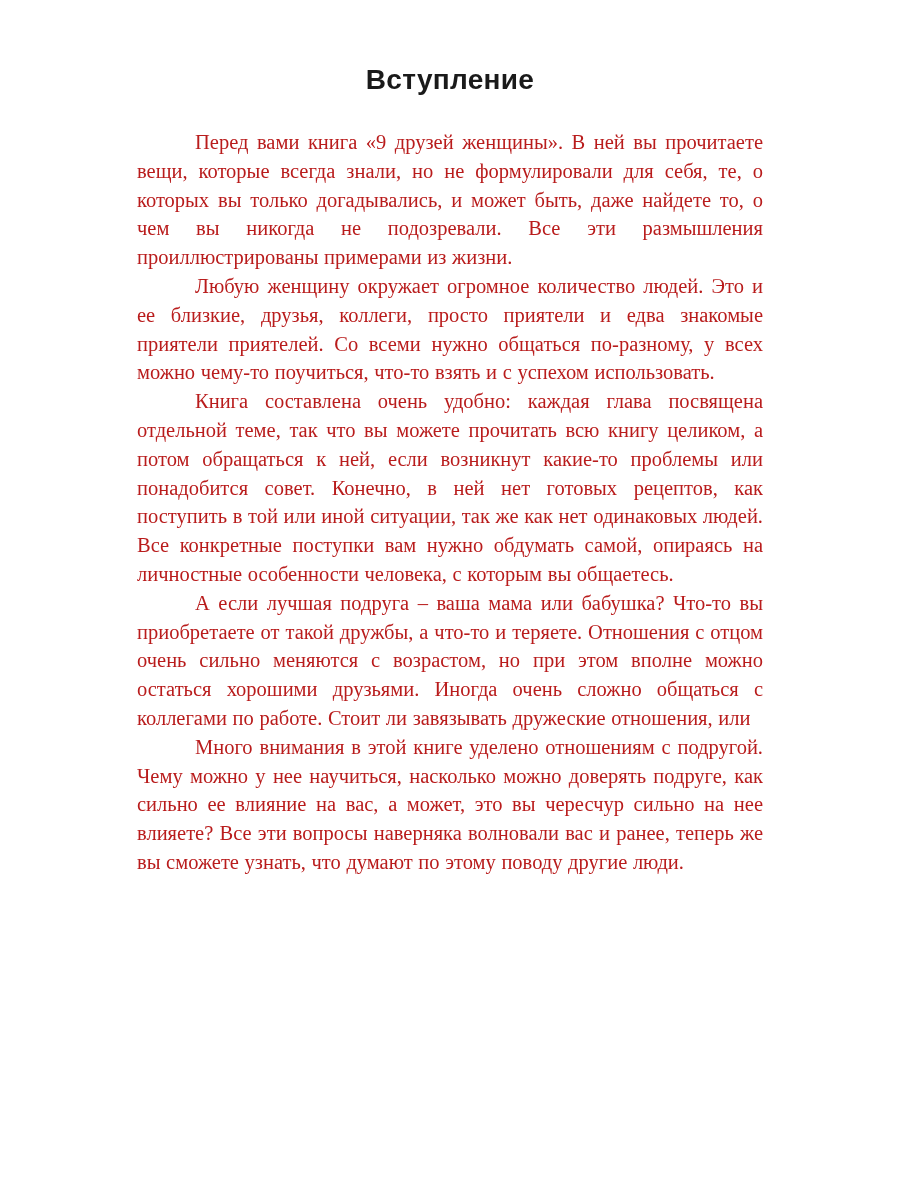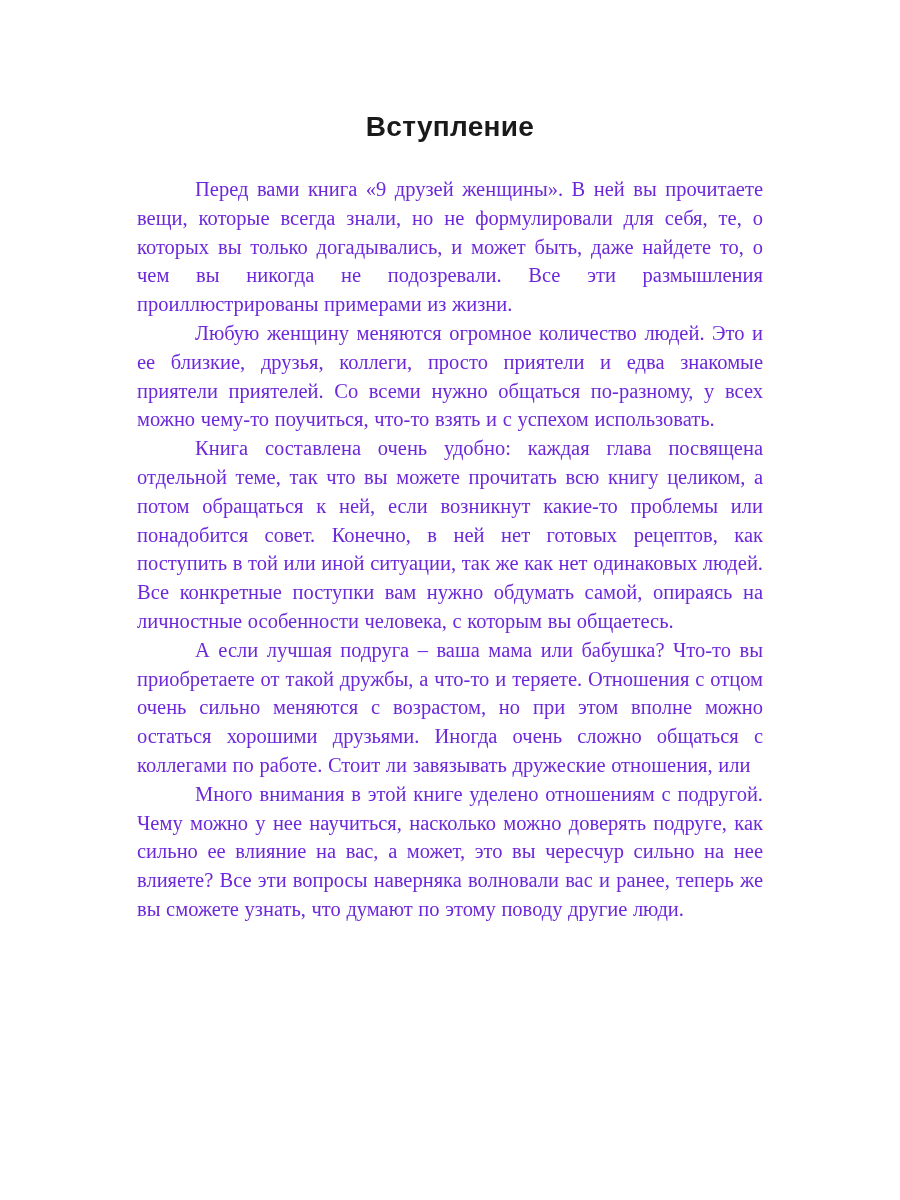--- a/index.html
+++ b/index.html
@@ -7,51 +7,51 @@
     padding: 0;
     background: #ffffff;
   }
   .page {
     position: relative;
     width: 900px;
     height: 1200px;
     margin: 0 auto;
     background: #ffffff;
     box-sizing: border-box;
-    padding: 111px 137px 0 137px;
+    padding: 64px 137px 0 137px;
     overflow: hidden;
   }
   .title {
     font-family: "Liberation Sans", sans-serif;
     font-weight: bold;
     font-size: 28px;
     color: #1a1a1a;
     text-align: center;
     margin: 0 0 32px 0;
     letter-spacing: 0.3px;
   }
   .body-text {
     font-family: "Liberation Serif", serif;
     font-size: 20.5px;
     line-height: 28.8px;
-    color: #6d28d9;
+    color: #b91c1c;
   }
   .para {
     margin: 0;
     text-align: justify;
     text-indent: 58px;
     word-spacing: 0.5px;
   }
 </style>
 </head>
 <body>
 
 <div class="page">
   <h1 class="title">Вступление</h1>
 
   <div class="body-text">
     <p class="para">Перед вами книга «9 друзей женщины». В ней вы прочитаете вещи, которые всегда знали, но не формулировали для себя, те, о которых вы только догадывались, и может быть, даже найдете то, о чем вы никогда не подозревали. Все эти размышления проиллюстрированы примерами из жизни.</p>
-    <p class="para">Любую женщину меняются огромное количество людей. Это и ее близкие, друзья, коллеги, просто приятели и едва знакомые приятели приятелей. Со всеми нужно общаться по-разному, у всех можно чему-то поучиться, что-то взять и с успехом использовать.</p>
+    <p class="para">Любую женщину окружает огромное количество людей. Это и ее близкие, друзья, коллеги, просто приятели и едва знакомые приятели приятелей. Со всеми нужно общаться по-разному, у всех можно чему-то поучиться, что-то взять и с успехом использовать.</p>
     <p class="para">Книга составлена очень удобно: каждая глава посвящена отдельной теме, так что вы можете прочитать всю книгу целиком, а потом обращаться к ней, если возникнут какие-то проблемы или понадобится совет. Конечно, в ней нет готовых рецептов, как поступить в той или иной ситуации, так же как нет одинаковых людей. Все конкретные поступки вам нужно обдумать самой, опираясь на личностные особенности человека, с которым вы общаетесь.</p>
     <p class="para">А если лучшая подруга – ваша мама или бабушка? Что-то вы приобретаете от такой дружбы, а что-то и теряете. Отношения с отцом очень сильно меняются с возрастом, но при этом вполне можно остаться хорошими друзьями. Иногда очень сложно общаться с коллегами по работе. Стоит ли завязывать дружеские отношения, или</p>
     <p class="para">Много внимания в этой книге уделено отношениям с подругой. Чему можно у нее научиться, насколько можно доверять подруге, как сильно ее влияние на вас, а может, это вы чересчур сильно на нее влияете? Все эти вопросы наверняка волновали вас и ранее, теперь же вы сможете узнать, что думают по этому поводу другие люди.</p>
   </div>
 </div>
 
 </body></html>

